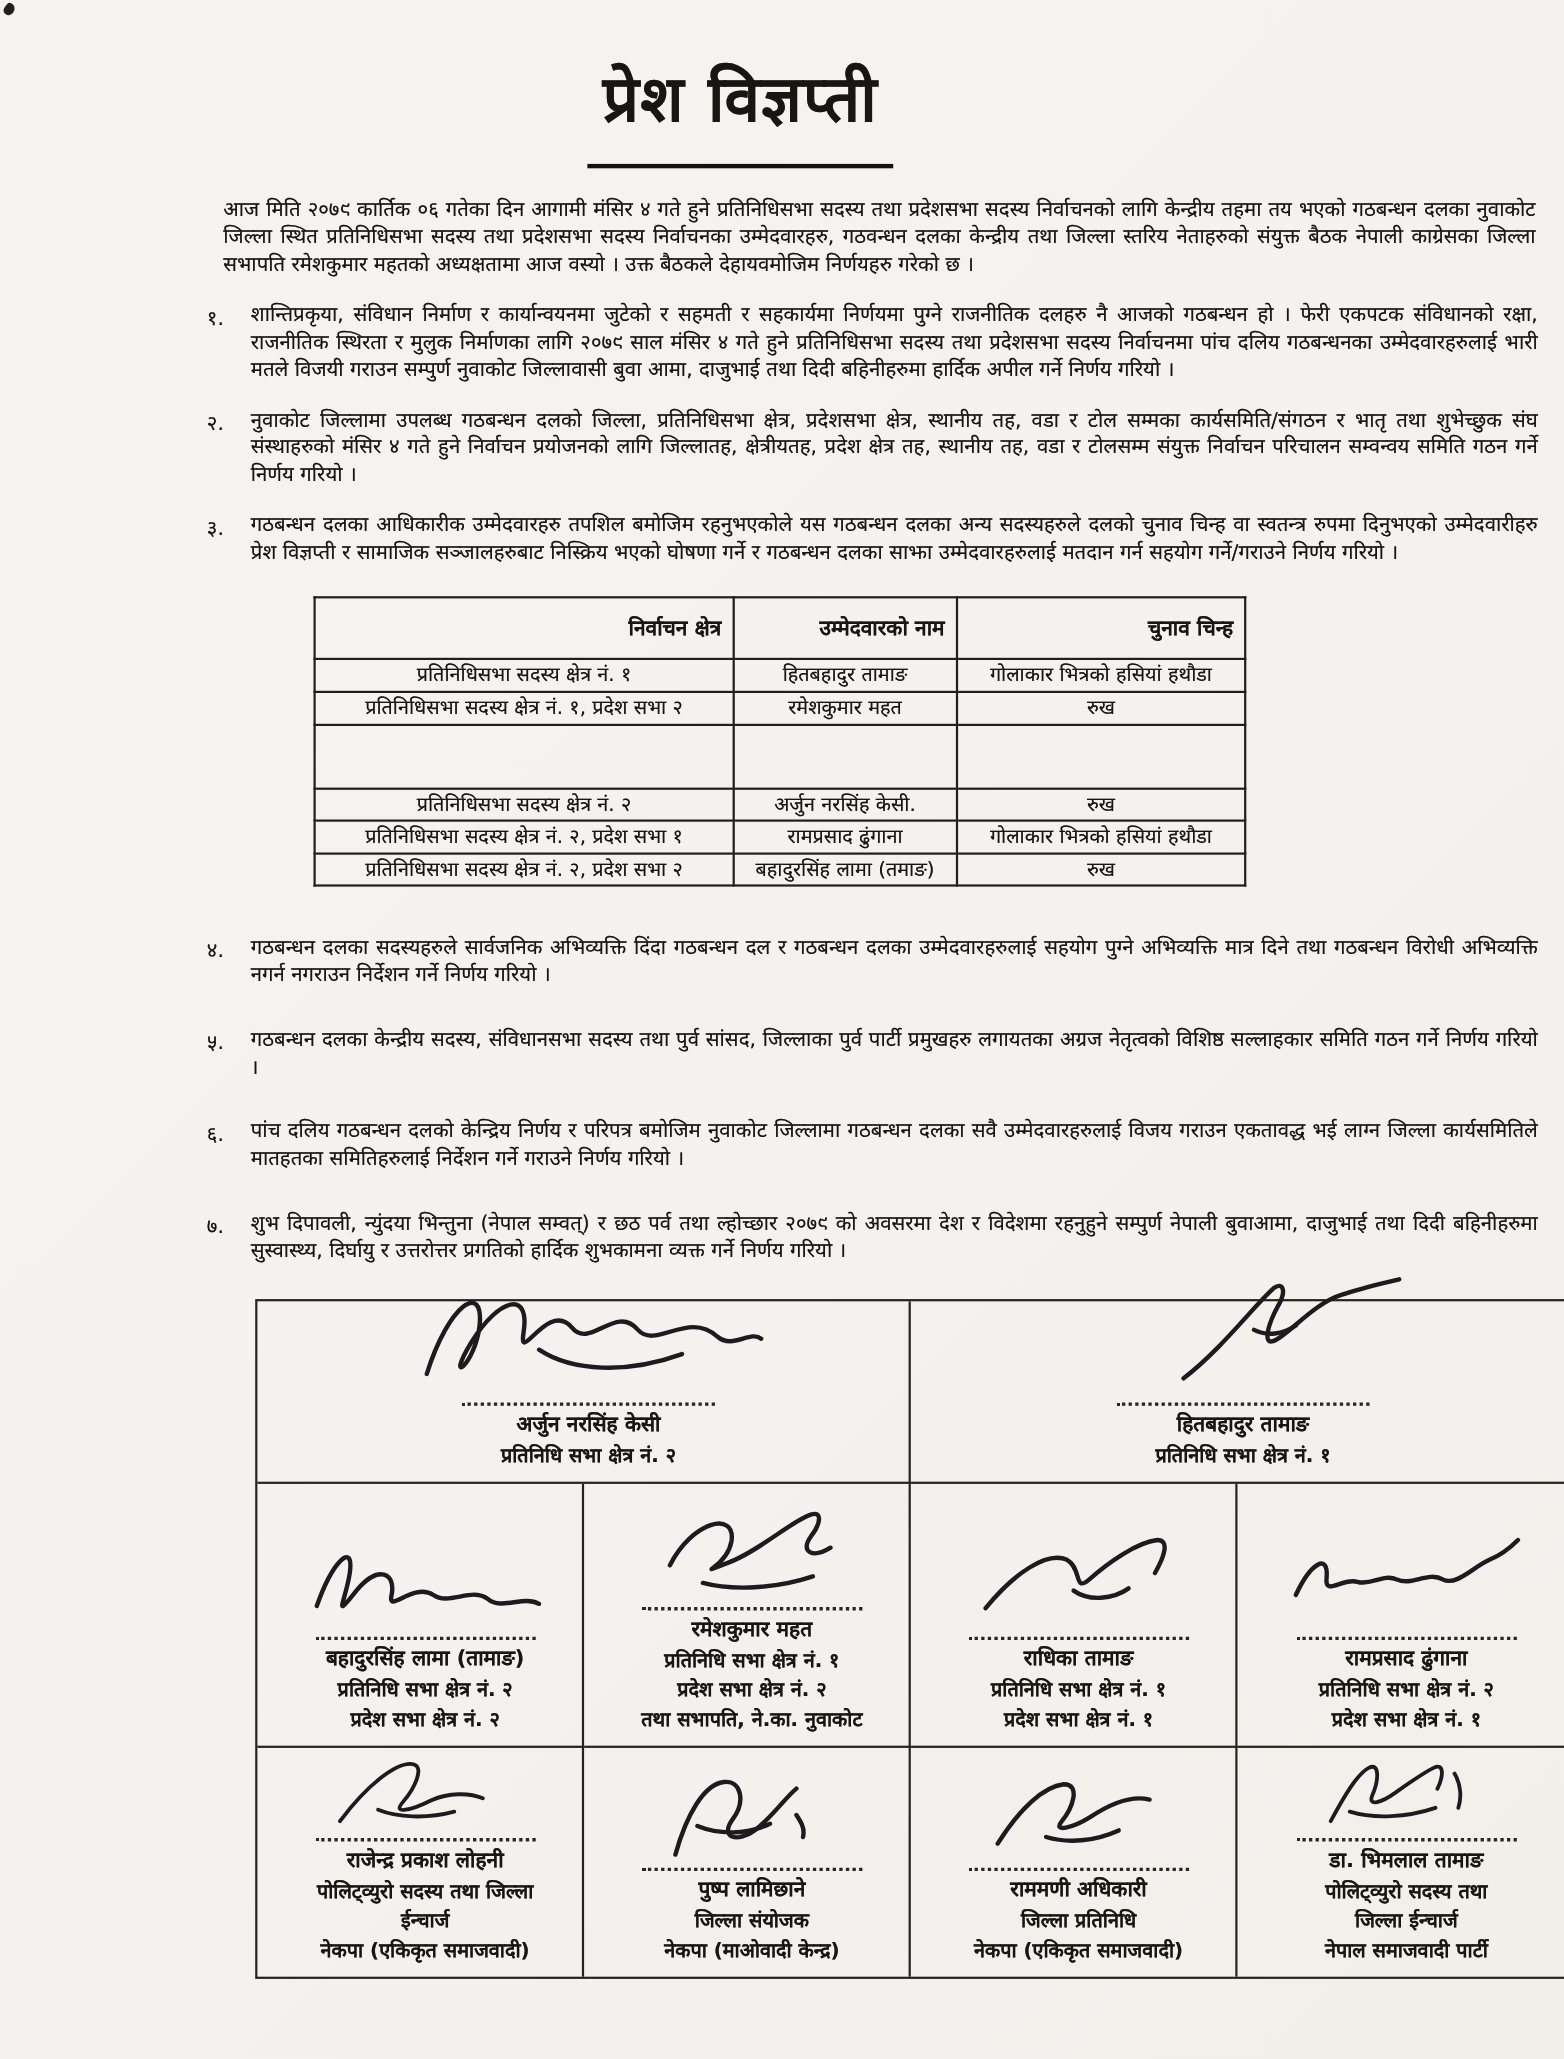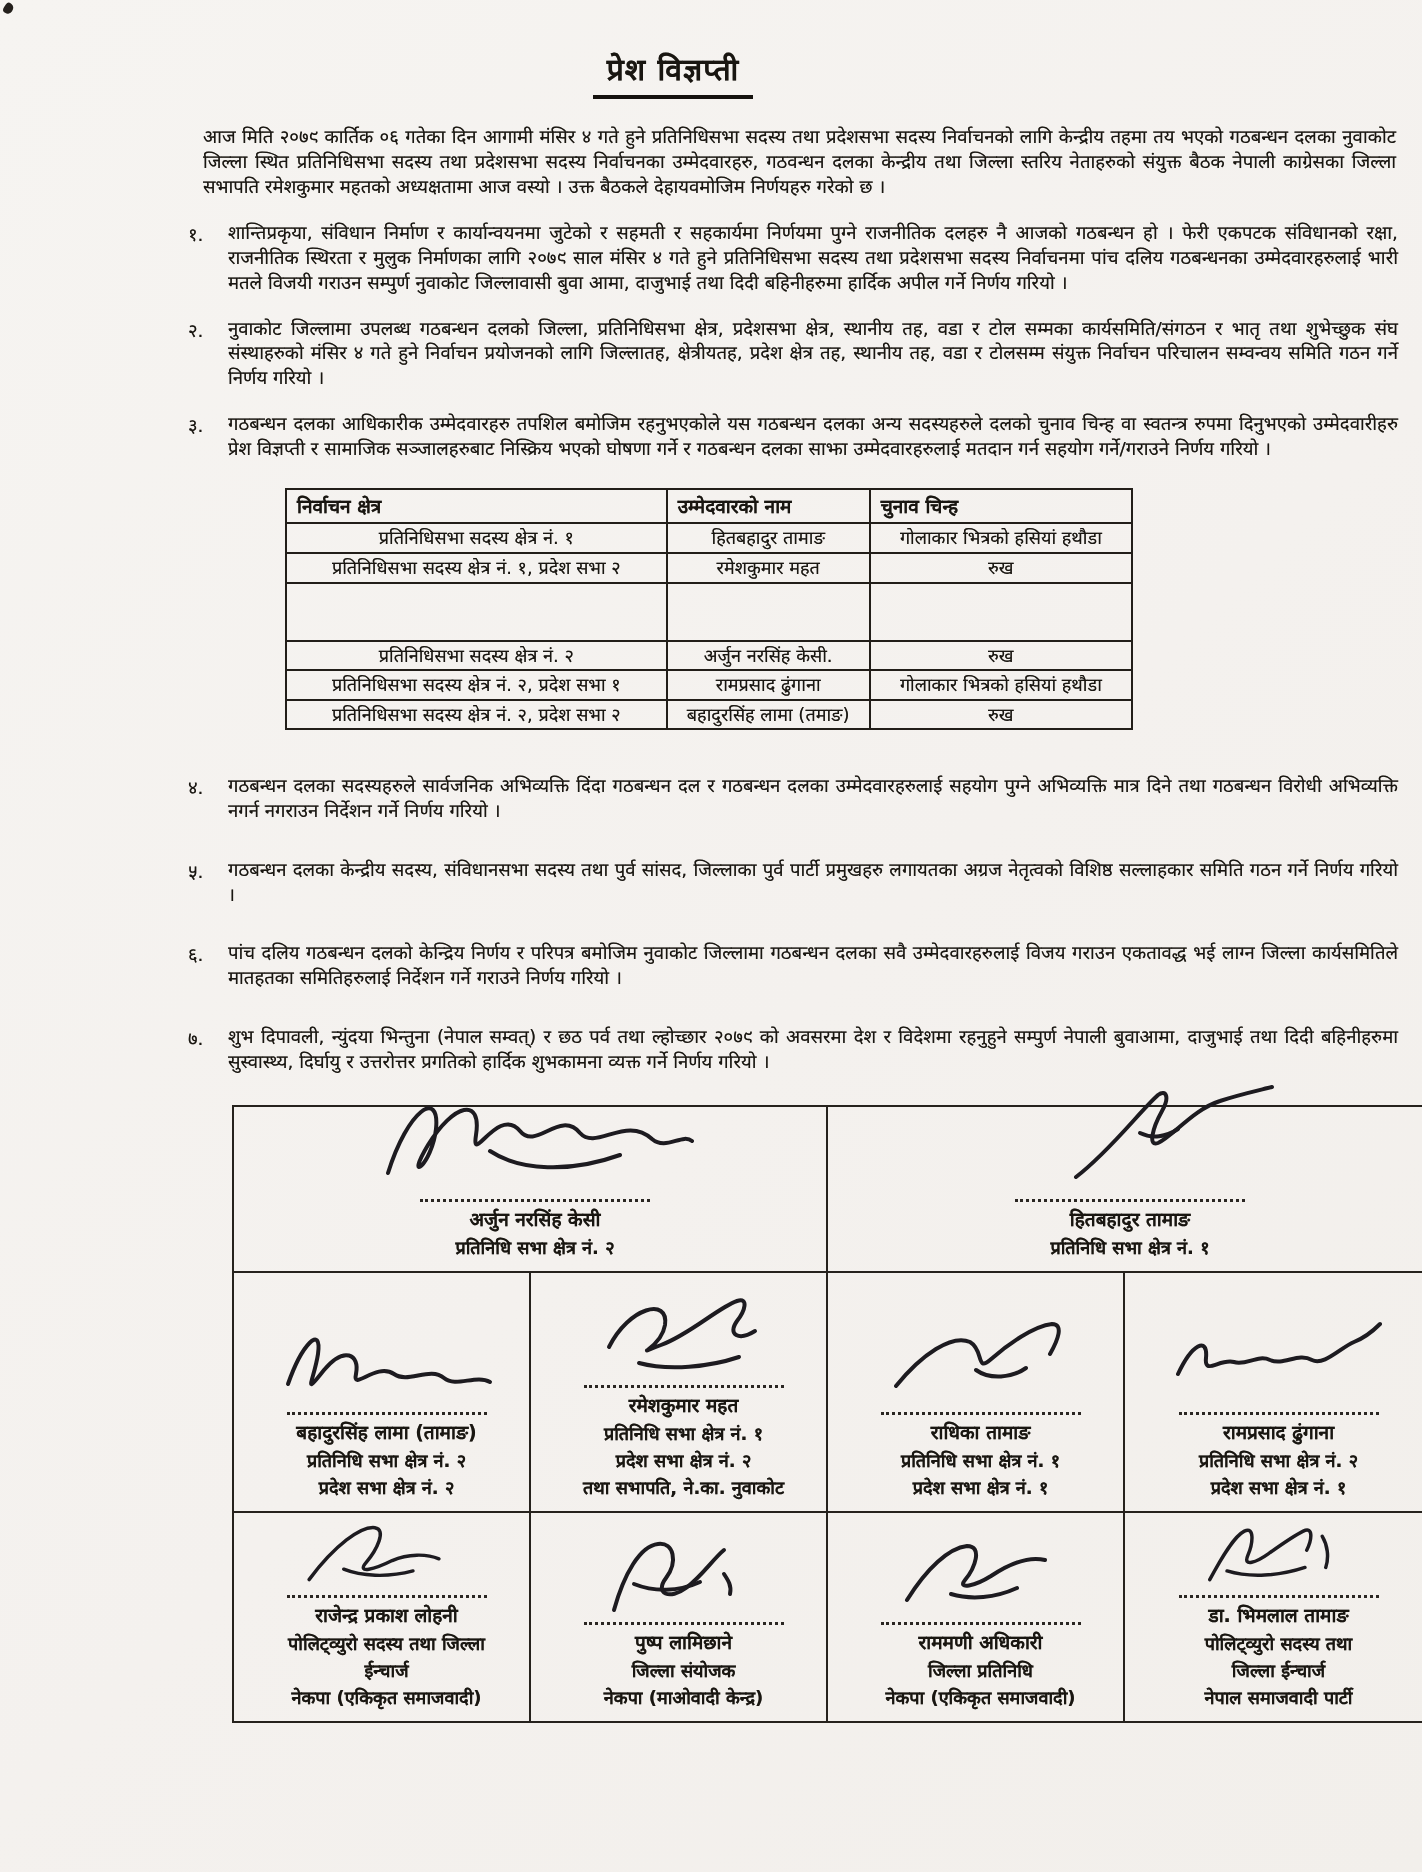--- a/index.html
+++ b/index.html
@@ -10,23 +10,23 @@
     background:linear-gradient(135deg,#f6f4f1 0%,#f4f1ee 55%,#f2efeb 100%);
     font-family:"DejaVu Sans",sans-serif;
     color:#191611;
     overflow:hidden;
     text-shadow:0 0 0.5px rgba(20,16,10,.55);
   }
   .speck{position:absolute;left:4px;top:3px;width:9px;height:11px;background:#24201c;border-radius:40% 60% 55% 45%;transform:rotate(35deg);}
   .title-wrap{text-align:center;padding-top:48px;}
   .doc-title{
     display:inline-block;
-    font-size:30px;font-weight:bold;
+    font-size:58px;font-weight:bold;
     border-bottom:4px solid #15120e;
-    padding:0 14px 6px 14px;
+    padding:0 14px 22px 14px;
     transform:translateX(-38px);
     letter-spacing:1px;
   }
   .intro{
     margin:26px 26px 0 203px;
     text-align:justify;
     font-size:18.5px;line-height:1.34;
   }
   .list{margin:22px 24px 0 188px;}
   .item{display:flex;margin-top:21px;}
@@ -34,21 +34,21 @@
   .item .txt{flex:1;text-align:justify;font-size:18.5px;line-height:1.34;}
 
   .table-wrap{margin:26px 0 8px 97px;width:848px;}
   table.cand{border-collapse:collapse;width:100%;}
   table.cand th,table.cand td{
     border:2.5px solid #221e19;
     font-size:18px;line-height:1.2;
     padding:3px 10px;
     text-align:center;vertical-align:middle;
   }
-  table.cand th{text-align:left;font-weight:bold;font-size:19px;padding:5px 10px;}
+  table.cand th{text-align:right;font-weight:bold;font-size:19px;padding:16px 10px;}
   col.c1{width:45%;} col.c2{width:24%;} col.c3{width:31%;}
   tr.spacer td{height:50px;}
 
   .sig-grid{
     margin:30px 0 0 232px;
     width:1188px;
     border:2.5px solid #26221d;
     display:grid;
     grid-template-columns:repeat(12,1fr);
   }

